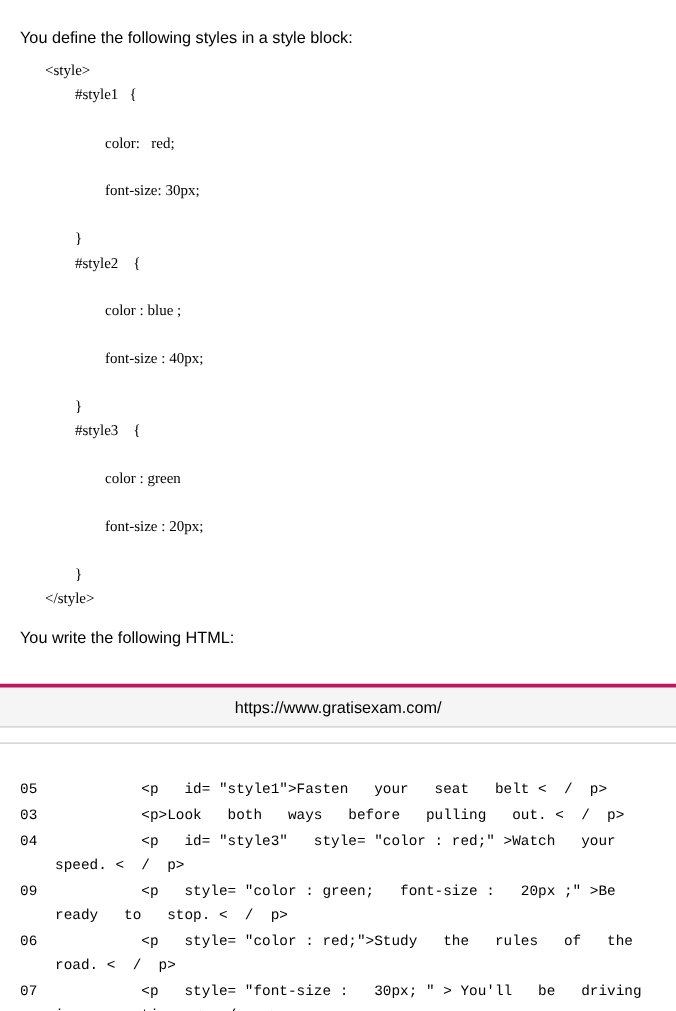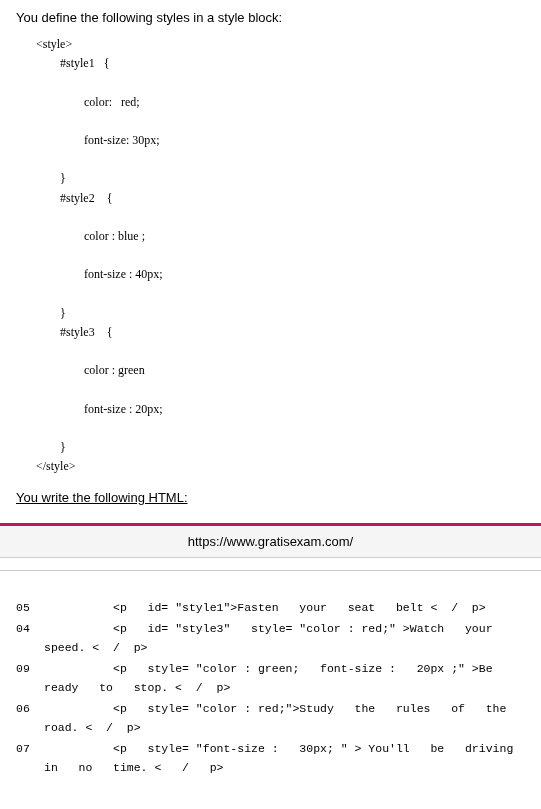--- a/index.html
+++ b/index.html
@@ -11,41 +11,40 @@
     body {
       font-family: Arial, sans-serif;
       font-size: 13px;
       background: #fff;
       color: #000;
       width: 541px;
       min-height: 809px;
     }
 
     .page-content {
-      padding: 10px 16px;
+      padding: 22px 16px;
     }
 
     .intro-text {
       font-size: 13px;
       margin-bottom: 10px;
     }
 
     .code-block {
       font-family: Liberation Serif, serif;
       font-size: 12px;
       line-height: 1.6;
       margin-bottom: 14px;
       white-space: pre;
       padding-left: 20px;
     }
 
     .html-label {
       font-size: 13px;
       margin-bottom: 8px;
-      text-decoration: underline;
     }
 
     .url-bar {
       text-align: center;
       font-size: 13px;
       color: #000;
       padding: 8px 0;
       border-top: 3px solid #be185d;
       border-bottom: 1px solid #ccc;
       background: #f5f5f5;
@@ -127,20 +126,24 @@
 <div class="spacer"></div>
 <hr class="divider">
 <div class="spacer"></div>
 
 <div class="bottom-section" id="lines-container">
     <div class="code-line">
       <span class="line-num">05</span>
       <span class="line-content">          &lt;p   id= "style1"&gt;Fasten   your   seat   belt &lt;  /  p&gt;</span>
     </div>
     <div class="code-line">
+      <span class="line-num">03</span>
+      <span class="line-content">          &lt;p&gt;Look   both   ways   before   pulling   out. &lt;  /  p&gt;</span>
+    </div>
+    <div class="code-line">
       <span class="line-num">04</span>
       <span class="line-content">          &lt;p   id= "style3"   style= "color : red;" &gt;Watch   your speed. &lt;  /  p&gt;</span>
     </div>
     <div class="code-line">
       <span class="line-num">09</span>
       <span class="line-content">          &lt;p   style= "color : green;   font-size :   20px ;" &gt;Be ready   to   stop. &lt;  /  p&gt;</span>
     </div>
     <div class="code-line">
       <span class="line-num">06</span>
       <span class="line-content">          &lt;p   style= "color : red;"&gt;Study   the   rules   of   the road. &lt;  /  p&gt;</span>

